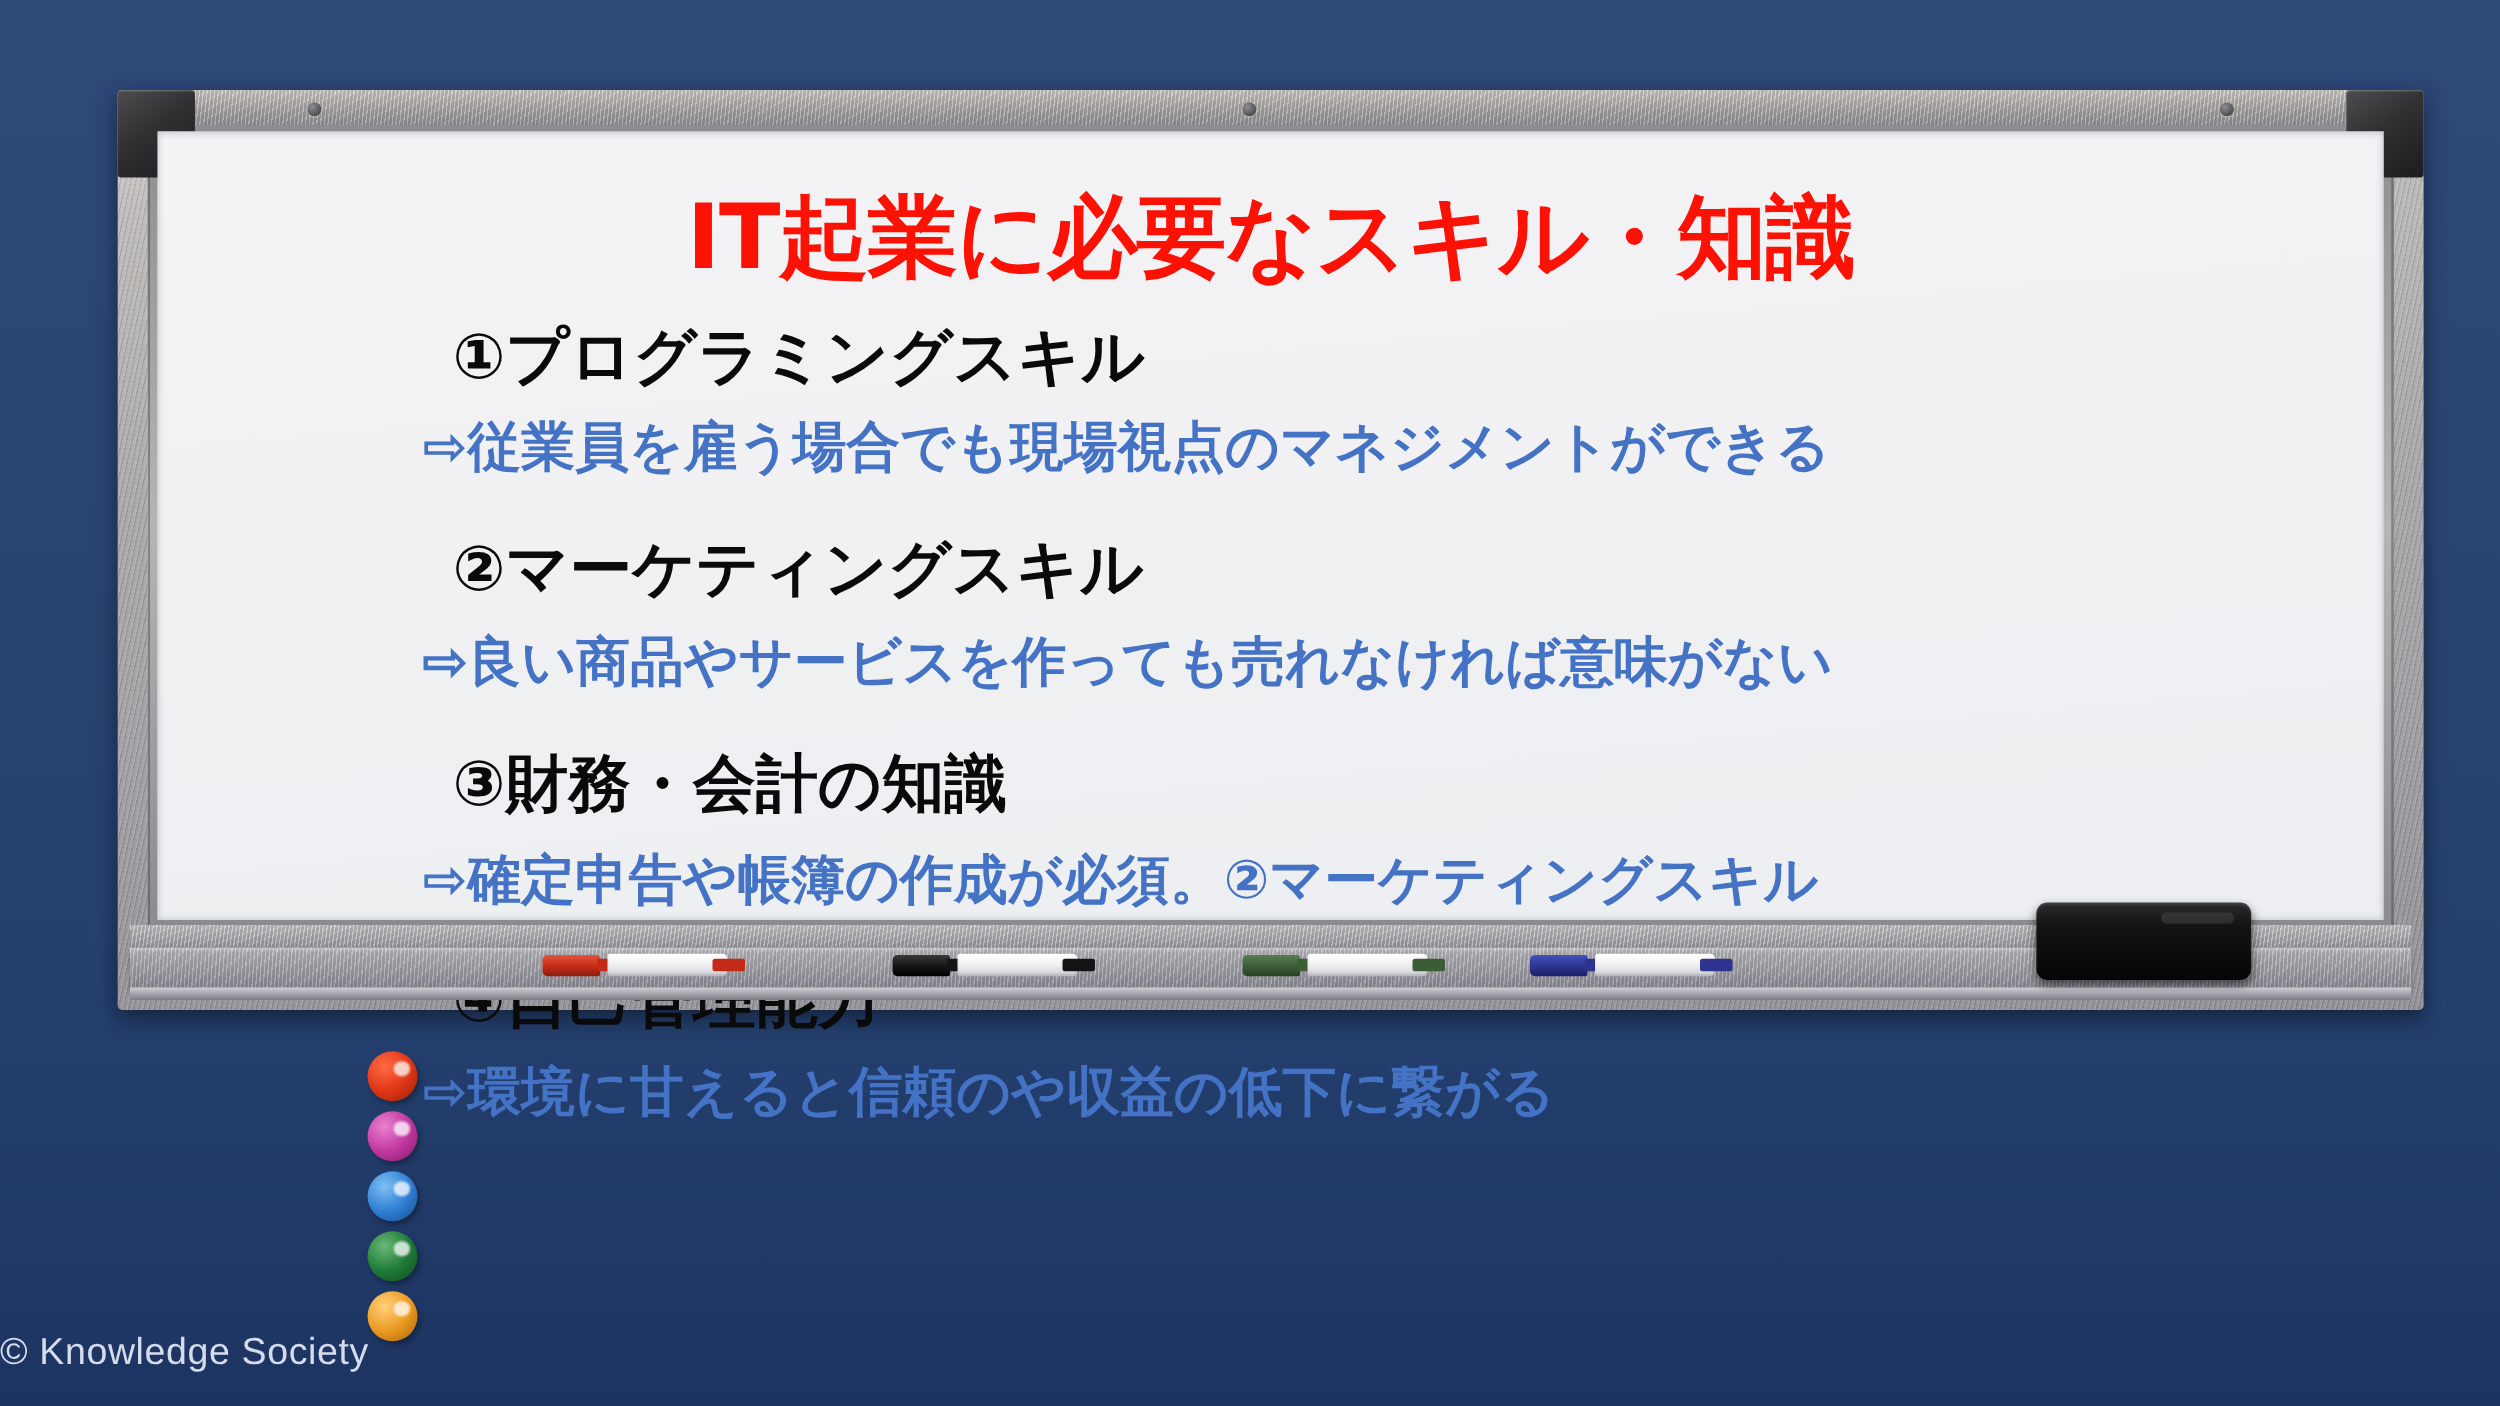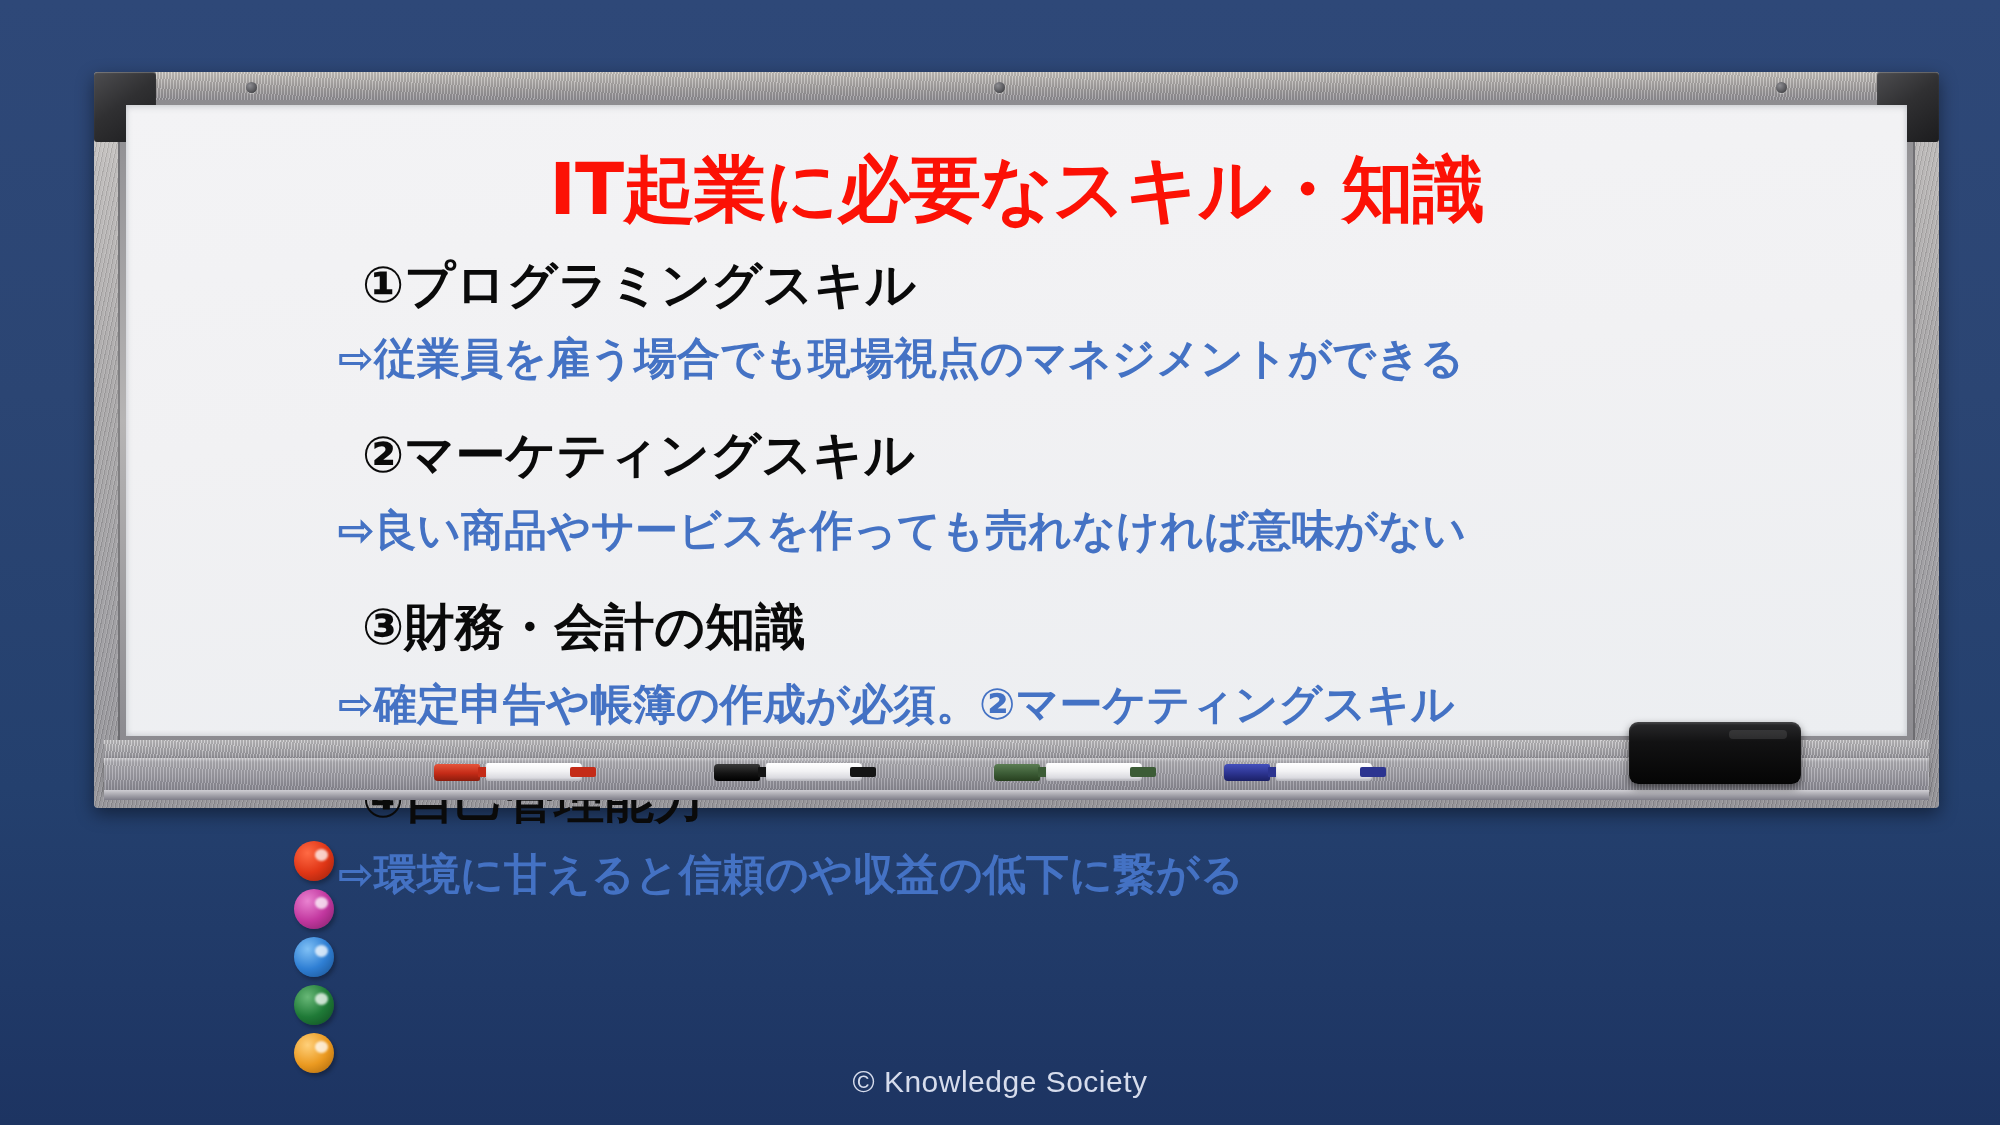--- a/index.html
+++ b/index.html
@@ -227,21 +227,21 @@
     line-height: 1;
     white-space: nowrap;
     font-family: "DejaVu Sans", "Liberation Sans", sans-serif;
   }
 
   
   .footer {
     position: absolute;
     left: 0; right: 0;
     bottom: 26px;
-    text-align: center;
+    text-align: left;
     color: #d6dcec;
     font-size: 30px;
     letter-spacing: 0.5px;
     font-family: "Liberation Sans", sans-serif;
   }
 </style>
 </head>
 <body>
 
 <div id="slide">

